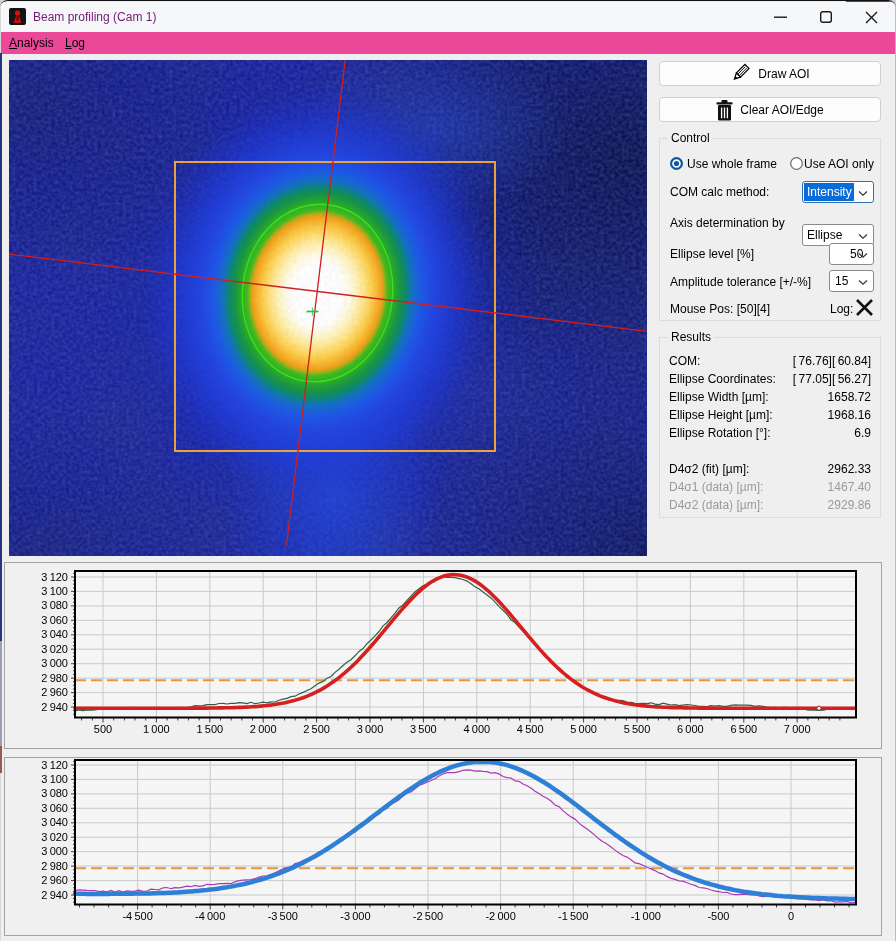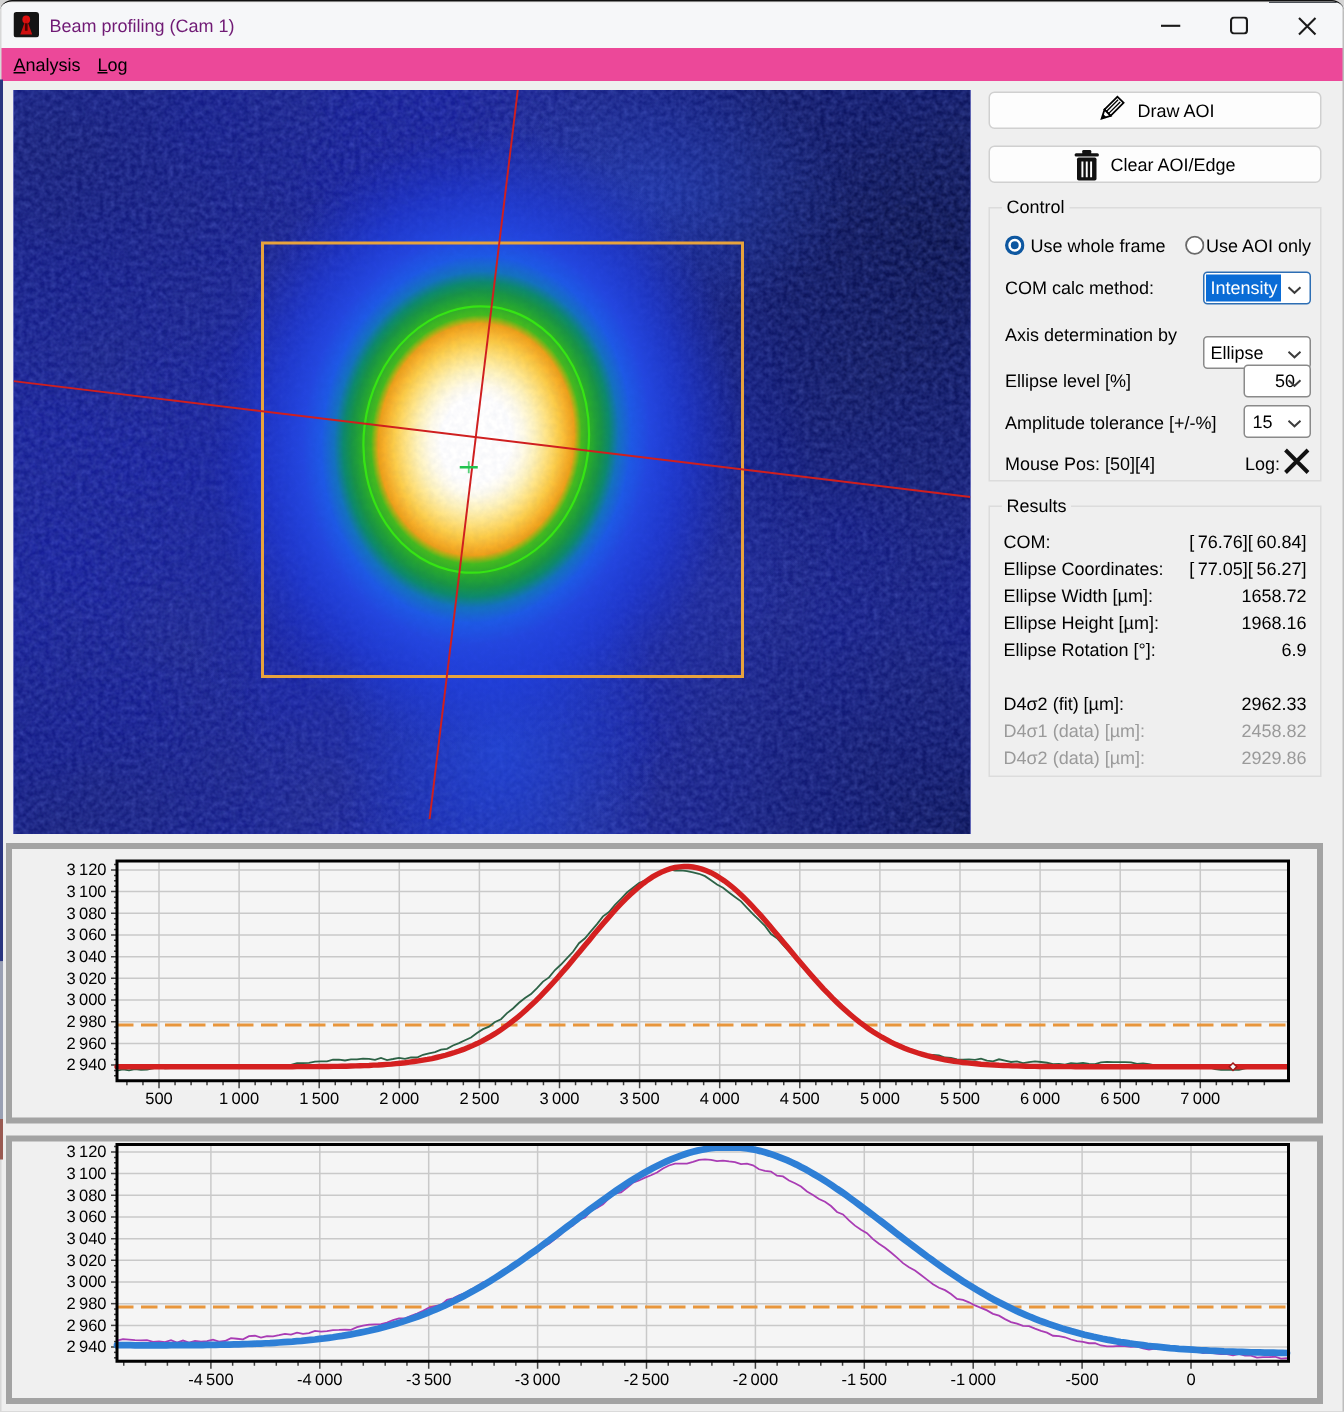--- a/index.html
+++ b/index.html
@@ -14,21 +14,21 @@
 #beamwrap{position:absolute;left:9px;top:59px;width:638px;height:496px;background:#0c12a2;overflow:hidden}
 .btn{position:absolute;left:659px;width:222px;height:25px;background:#fdfdfd;border:1px solid #d0d0d0;border-radius:4px;font-size:12px;color:#000;display:flex;align-items:center;justify-content:center;gap:7px}
 .grp{position:absolute;left:659px;width:222px;border:1px solid #dcdcdc;background:#efefef}
 .grplabel{position:absolute;top:-8px;left:8px;background:#efefef;padding:0 3px;font-size:12px;color:#000}
 .lbl{position:absolute;font-size:12px;color:#000;white-space:nowrap}
 .combo{position:absolute;height:22px;background:#fff;border:1px solid #8a8a8a;border-radius:3px;font-size:12px;color:#000;display:flex;align-items:center}
 .chev{position:absolute;right:5px;top:8px;width:10px;height:7px}
 .resrow{position:absolute;left:9px;right:9px;height:18px;font-size:12px}
 .resrow .k{position:absolute;left:0;top:0}
 .resrow .v{position:absolute;right:0;top:0;text-align:right}
-.panel{position:absolute;left:4px;width:878px;background:#f0f0f0;border:4px solid #a3a3a3}
+.panel{position:absolute;left:4px;width:878px;background:#f0f0f0;border:1px solid #a3a3a3}
 svg text{font-family:"Liberation Sans",sans-serif}
 </style></head><body>
 <div id="win">
 <div id="cornerdark"></div>
     <div id="titlebar">
 <svg class="abs" style="left:9px;top:6px" width="17" height="17" viewBox="0 0 17 17">
 <rect width="17" height="17" rx="2" fill="#141414"></rect>
 <circle cx="8.5" cy="5" r="2.6" fill="#e01010"></circle>
 <path d="M8.5 4 L12.5 15 L4.5 15 Z" fill="#cf0f0f"></path>
 <rect x="7.6" y="7.5" width="1.8" height="5" fill="#500000"></rect>
@@ -235,21 +235,21 @@
 <div class="resrow" style="top:88px">
         <span class="k" style="">Ellipse Rotation [°]:</span>
         <span class="v" style="">6.9</span>
       </div>
 <div class="resrow" style="top:124px">
         <span class="k" style="">D4σ2 (fit) [µm]:</span>
         <span class="v" style="font-weight:normal">2962.33</span>
       </div>
 <div class="resrow" style="top:142px">
         <span class="k" style="color:#9a9a9a">D4σ1 (data) [µm]:</span>
-        <span class="v" style="color:#9a9a9a">2458.82</span>
+        <span class="v" style="color:#9a9a9a">1467.40</span>
       </div>
 <div class="resrow" style="top:160px">
         <span class="k" style="color:#9a9a9a">D4σ2 (data) [µm]:</span>
         <span class="v" style="color:#9a9a9a">2929.86</span>
       </div>
 </div>
 <div class="panel" style="top:561px;height:187px">
       <svg width="878" height="187" viewBox="0 0 878 187" style="position:absolute;left:0;top:0">
         <rect x="70" y="8" width="781" height="146.5" fill="#f5f5f5"></rect>
         <line x1="70" y1="14.0" x2="851" y2="14.0" stroke="#c9c9c9" stroke-width="1"></line>

